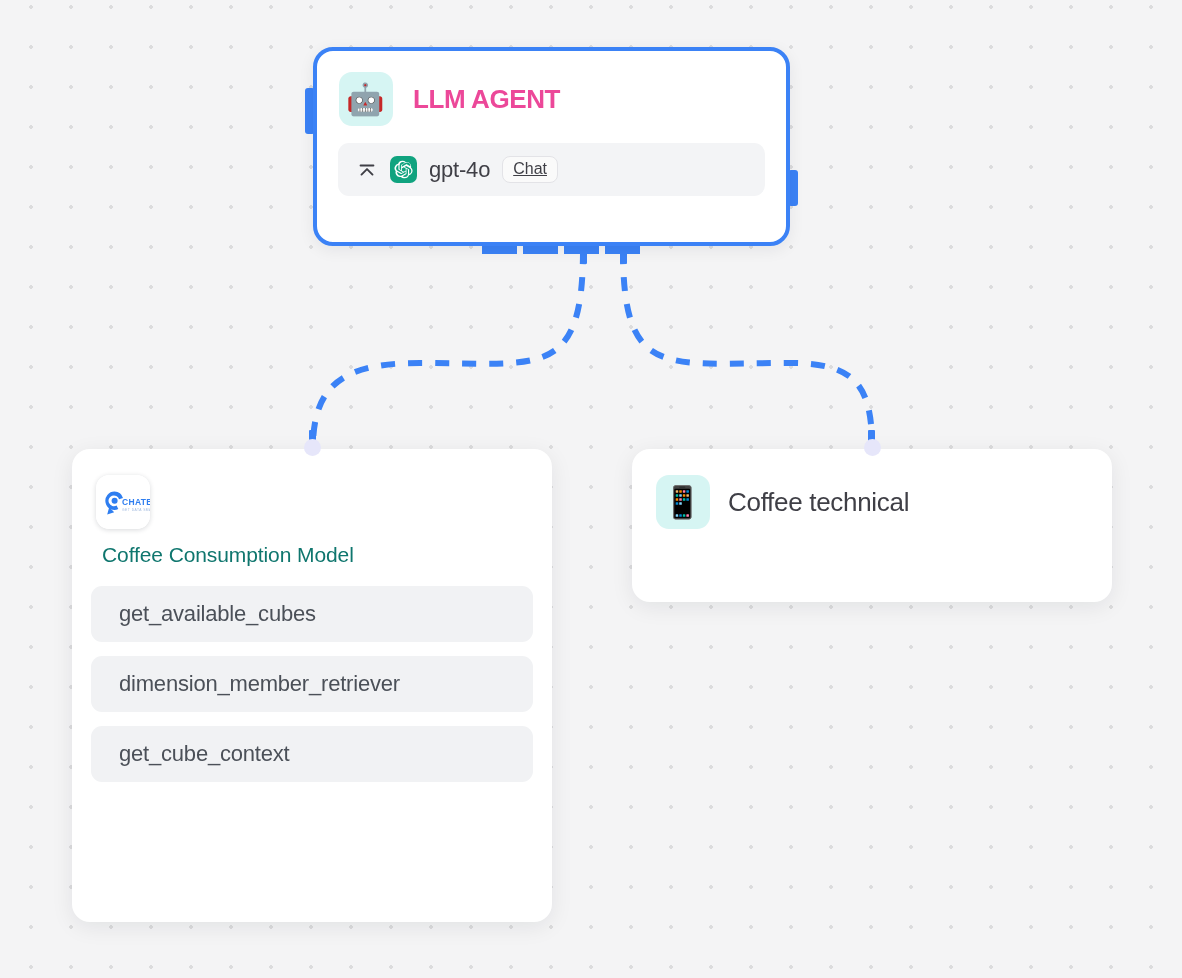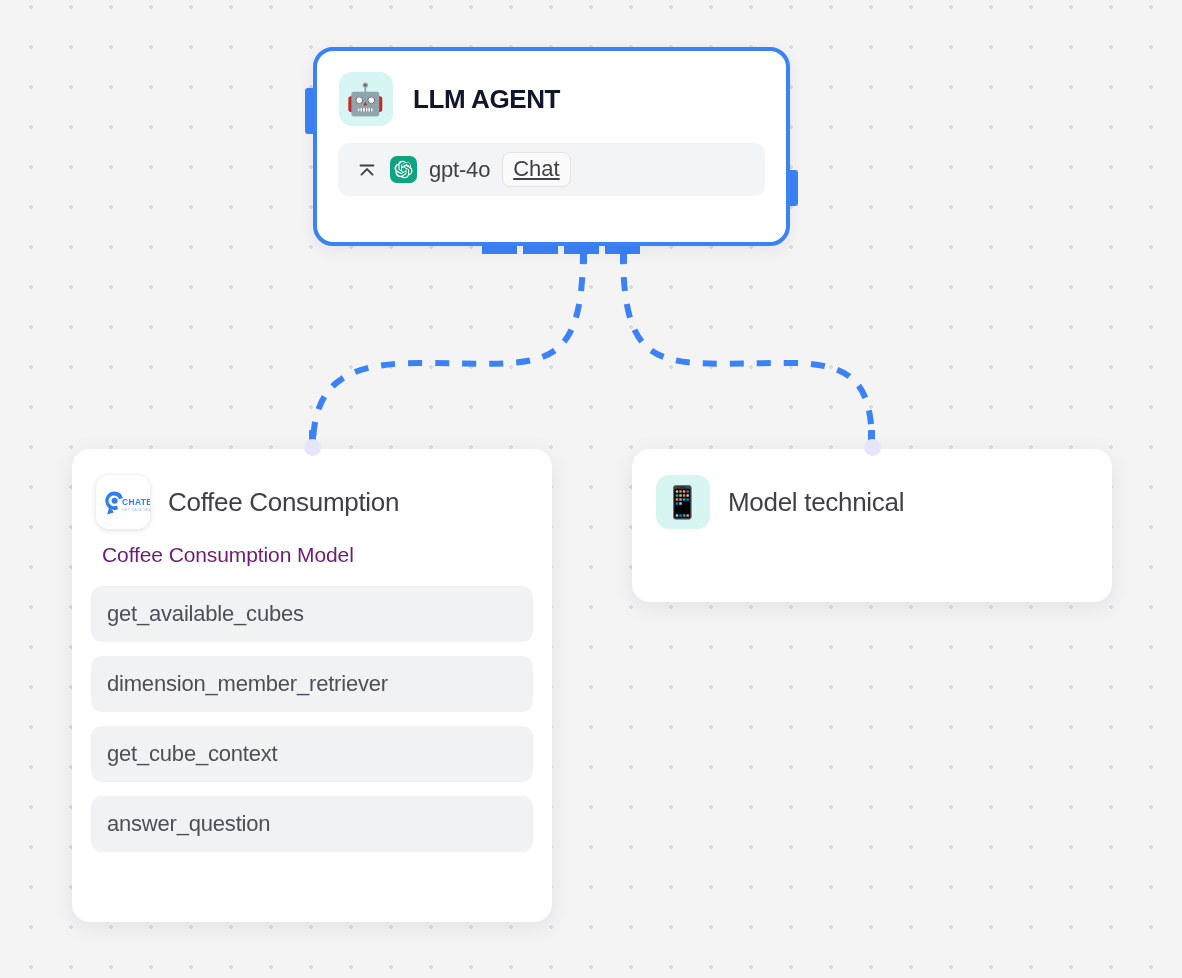--- a/index.html
+++ b/index.html
@@ -68,21 +68,21 @@
     align-items: center;
     justify-content: center;
     font-size: 31px;
     line-height: 1;
     flex: none;
     font-family: "DejaVu Sans", sans-serif;
   }
   .agent-title {
     font-size: 26px;
     font-weight: bold;
-    color: #0f172a;
+    color: #ec4899;
     letter-spacing: -0.4px;
     white-space: nowrap;
   }
   .model-row {
     margin: 17px 21px 0 21px;
     height: 53px;
     background: #f3f4f6;
     border-radius: 11px;
     display: flex;
     align-items: center;
@@ -105,21 +105,21 @@
     align-items: center;
     justify-content: center;
     flex: none;
   }
   .model-name {
     font-size: 22px;
     color: #3f3f46;
     letter-spacing: -0.2px;
   }
   .chat-badge {
-    font-size: 22px;
+    font-size: 16px;
     color: #3f3f46;
     border: 1px solid #e3e3e7;
     background: #fafafa;
     border-radius: 8px;
     padding: 3px 10px 4px 10px;
     line-height: 1.15;
     text-decoration: underline;
   }
 
   
@@ -154,21 +154,21 @@
     padding: 26px 24px 0 24px;
   }
   .node-title {
     font-size: 26px;
     color: #3f3f46;
     letter-spacing: -0.3px;
     white-space: nowrap;
   }
   .node-sub {
     font-size: 21px;
-    color: #701a75;
+    color: #0f766e;
     padding: 14px 24px 0 30px;
     letter-spacing: -0.1px;
   }
   .chatbi-tile {
     width: 54px;
     height: 54px;
     border-radius: 13px;
     background: #ffffff;
     box-shadow: 0 1px 5px rgba(16,24,40,0.16);
     display: flex;
@@ -183,21 +183,21 @@
     display: flex;
     flex-direction: column;
     gap: 14px;
   }
   .tool-item {
     height: 56px;
     background: #f1f2f4;
     border-radius: 11px;
     display: flex;
     align-items: center;
-    padding-left: 16px;
+    padding-left: 28px;
     font-size: 22px;
     color: #4b5058;
     letter-spacing: -0.2px;
     box-sizing: border-box;
   }
 
   
   .target-handle {
     position: absolute;
     width: 17px;
@@ -264,35 +264,33 @@
       <div class="chatbi-tile">
         <svg viewBox="0 0 54 54" width="54" height="54">
           <rect x="0" y="0" width="54" height="54" rx="13" fill="#ffffff"></rect>
           <path d="M18.5 16.5a9.2 9.2 0 1 0 3.8 17.6l-1.7-3.6a5.4 5.4 0 1 1 2.5-6.3l3.9-1.1a9.2 9.2 0 0 0-8.5-6.6z" fill="#2f7ef0"></path>
           <path d="M13.2 32.2l-2.0 7.2 7.0-2.2z" fill="#2f7ef0"></path>
           <circle cx="18.6" cy="25.7" r="3.0" fill="#2f7ef0"></circle>
           <text x="26" y="29.5" font-family="Liberation Sans, sans-serif" font-size="8.5" font-weight="bold" fill="#2f7ef0" letter-spacing="0.3">CHATBI</text>
           <text x="26" y="35.5" font-family="Liberation Sans, sans-serif" font-size="3.3" fill="#9fb8dd" letter-spacing="0.5">GET DATA SMART</text>
         </svg>
       </div>
-      <div class="node-title">Coffee Consumption</div>
     </div>
     <div class="node-sub">Coffee Consumption Model</div>
 
     <div class="tool-list">
       <div class="tool-item">get_available_cubes</div>
       <div class="tool-item">dimension_member_retriever</div>
       <div class="tool-item">get_cube_context</div>
-      <div class="tool-item">answer_question</div>
     </div>
   </div>
 
   <div class="handle-stem" style="left:868px; top:430px;"></div>
   <div class="target-handle" style="left:864px; top:439px;"></div>
 
   <div class="node" id="doc-node">
     <div class="node-head">
       <div class="emoji-tile">📱</div>
-      <div class="node-title">Model technical</div>
+      <div class="node-title">Coffee technical</div>
     </div>
   </div>
 
 </div>
 
 </body></html>

